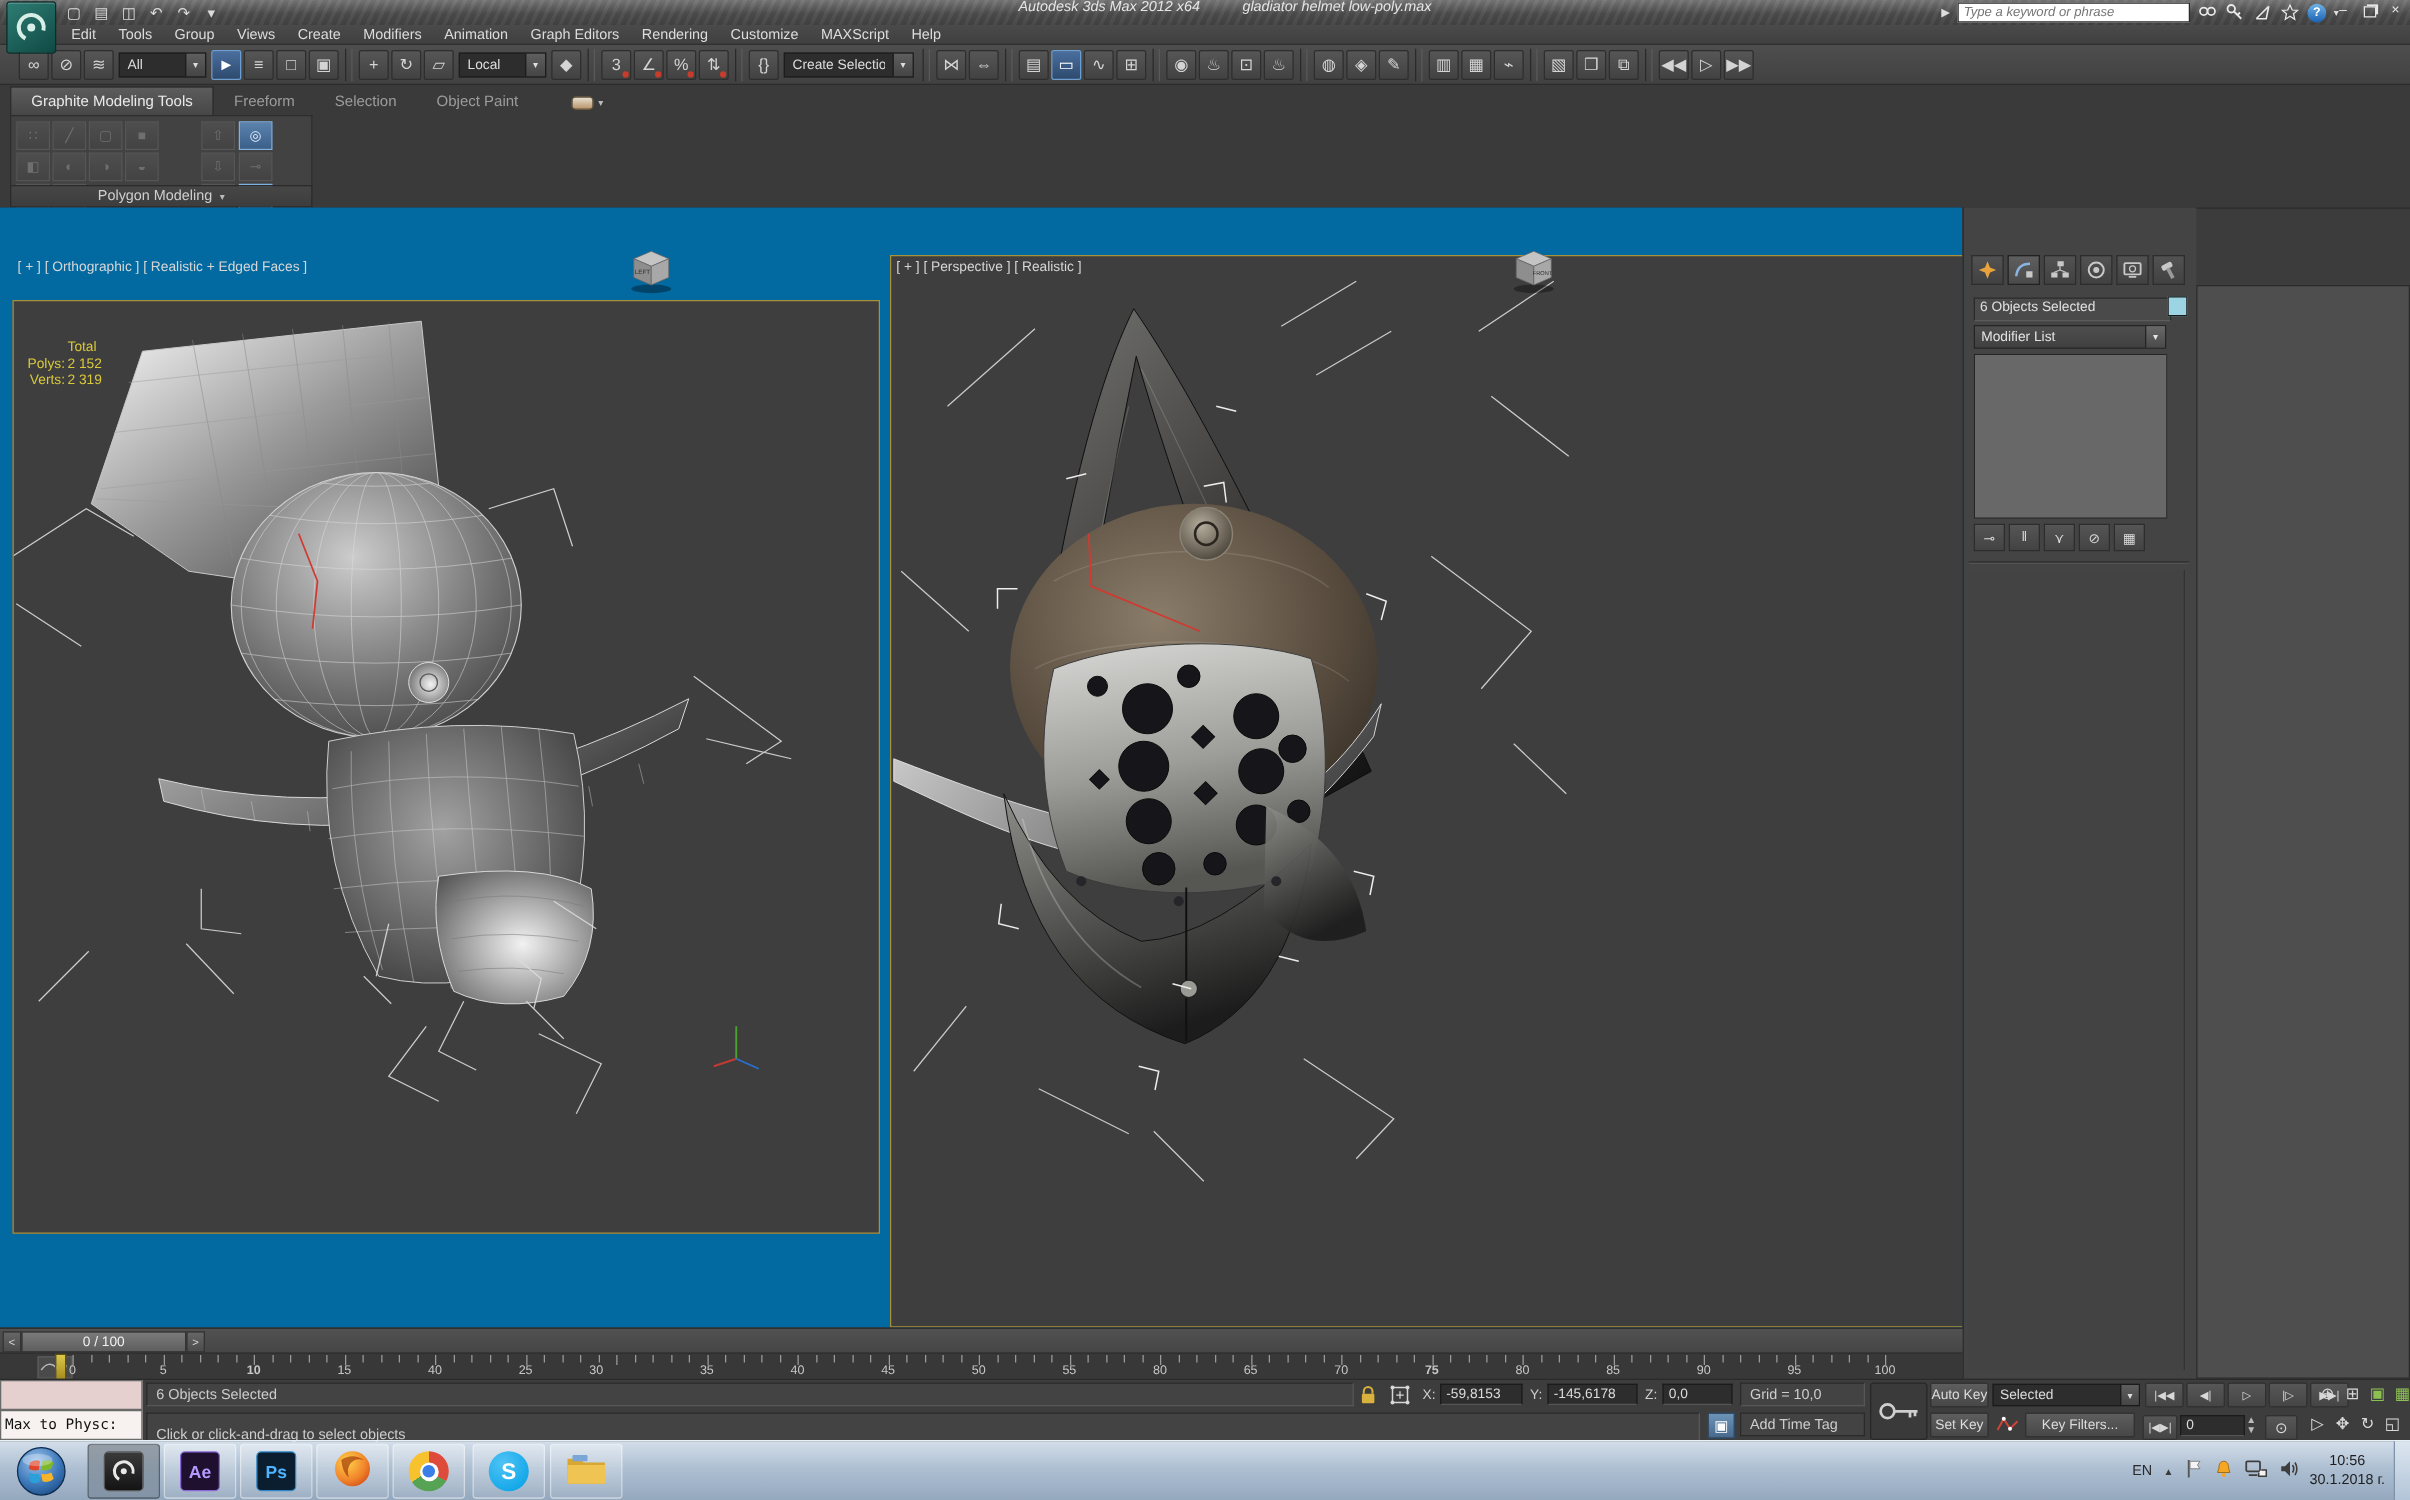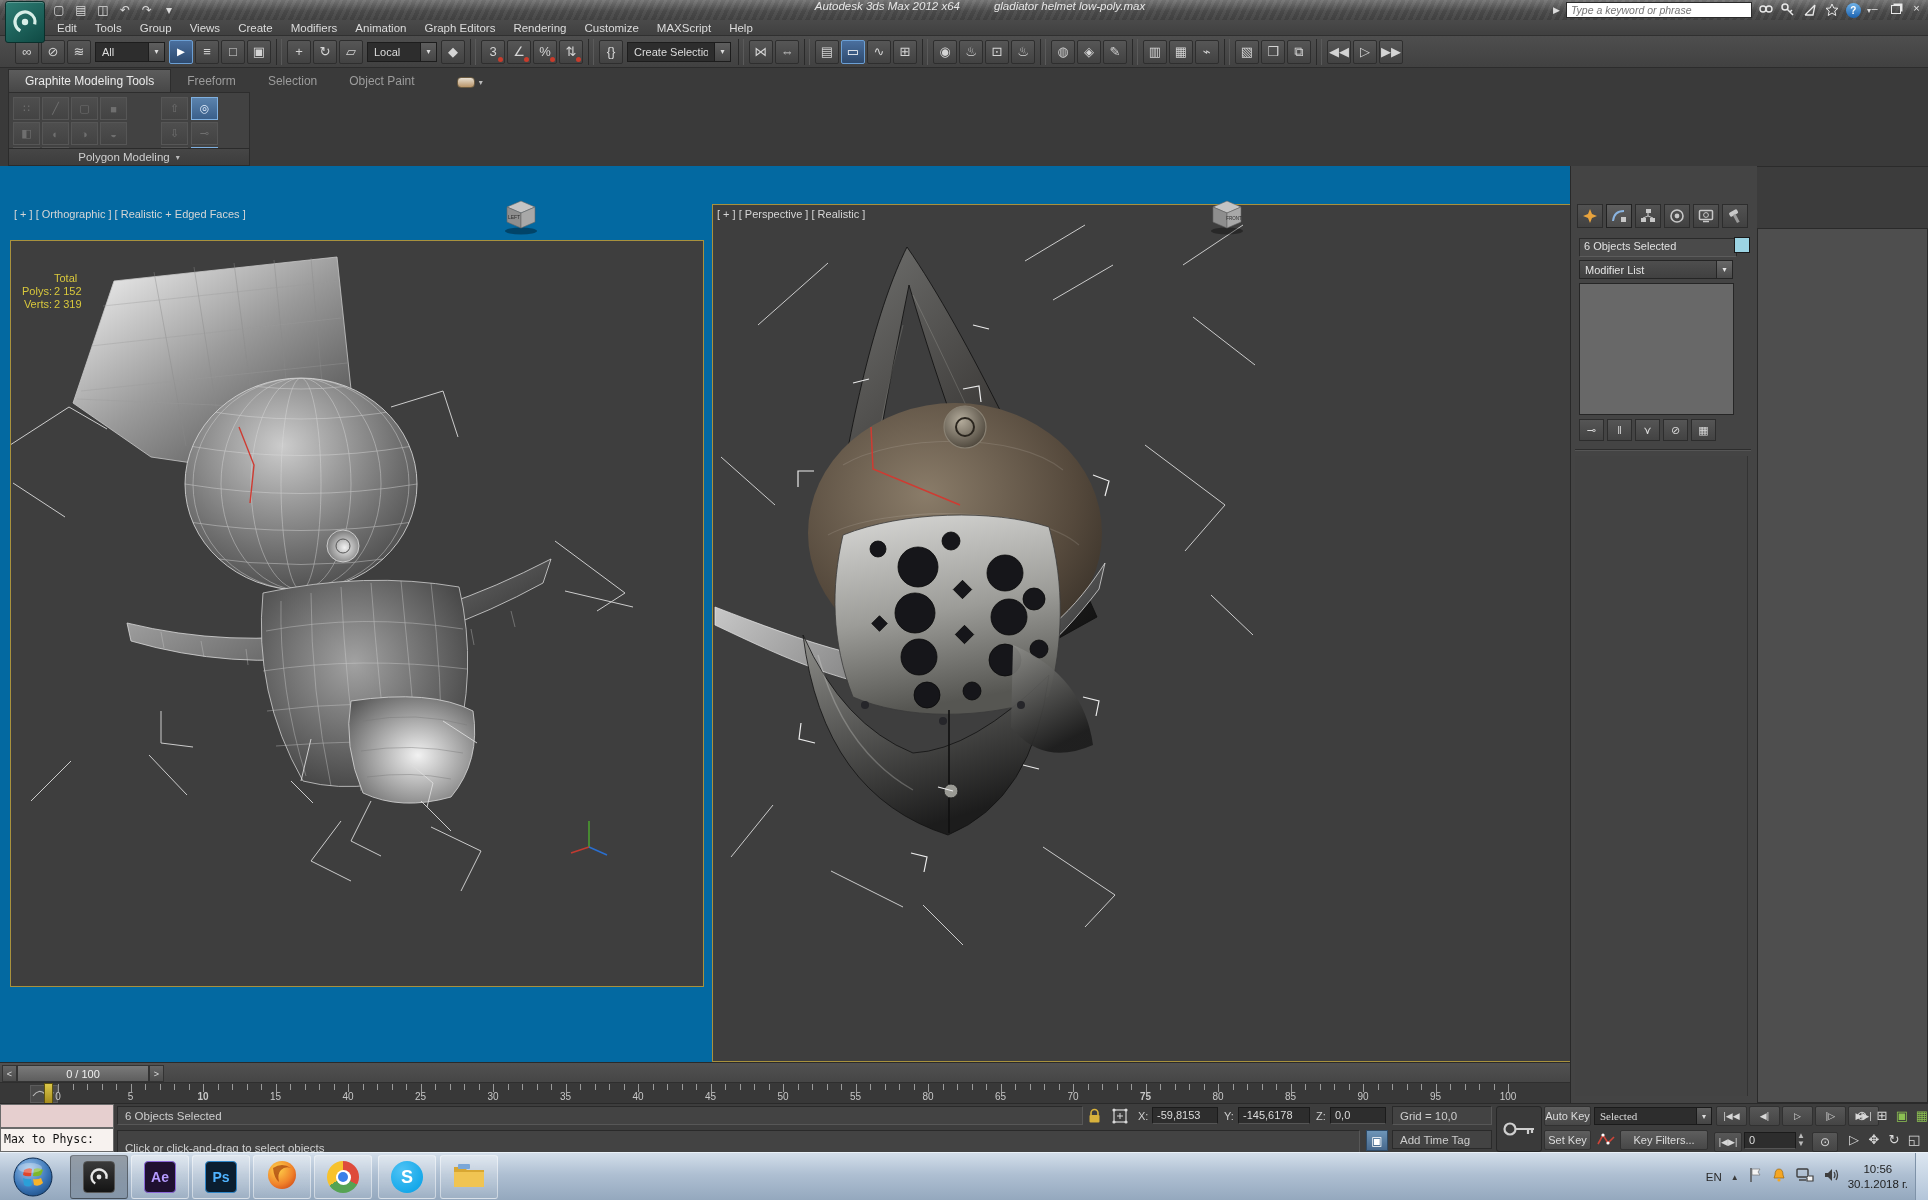--- a/index.html
+++ b/index.html
@@ -126,21 +126,21 @@
     border-radius:2px;color:#d8d8d8;font-size:9px;display:flex;align-items:center;justify-content:center;padding:0 2px;}
   .navrow{position:absolute;display:flex;gap:4px;}
   .nbtn{width:16px;height:16px;color:#d8d8d8;font-size:13px;display:flex;align-items:center;justify-content:center;}
   .nbtn.green{color:#8cc152;}
   .isolatebtn{position:absolute;width:20px;height:19px;background:linear-gradient(#6d95b8,#47688c);
     border:1px solid #2e4a66;color:#fff;font-size:12px;display:flex;align-items:center;justify-content:center;}
   .keybigbtn{position:absolute;left:1496px;top:2px;width:44px;height:44px;background:#3a3a3a;
     border:1px solid #272727;border-radius:3px;display:flex;align-items:center;justify-content:center;}
   .dd{position:absolute;background:#2d2d2d;border:1px solid #1b1b1b;color:#dcdcdc;font-size:11px;
     display:flex;align-items:center;box-sizing:border-box;}
-  .dd .lbl{flex:1;padding-left:5px;font-family:Liberation Serif, serif;}
+  .dd .lbl{flex:1;padding-left:5px;}
   .dd .dd-arrow{width:14px;height:100%;background:linear-gradient(#5e5e5e,#454545);display:flex;
     align-items:center;justify-content:center;font-size:8px;border-left:1px solid #1b1b1b;color:#ddd;}
   
   .taskbar{left:0;top:1152px;width:1928px;height:48px;
     background:linear-gradient(#d3deea,#aebfd2 45%,#93a7bd);border-top:1px solid #e9f1f8;}
   .tb-btn{position:absolute;top:2px;width:58px;height:44px;border:1px solid rgba(255,255,255,.45);
     border-radius:3px;background:linear-gradient(rgba(255,255,255,.35),rgba(255,255,255,.08));
     display:flex;align-items:center;justify-content:center;box-sizing:border-box;}
   .tb-btn.pressed{background:linear-gradient(rgba(0,0,0,.28),rgba(0,0,0,.12));border-color:rgba(0,0,0,.35);}
   .appicon{width:32px;height:32px;border-radius:4px;display:flex;align-items:center;justify-content:center;
@@ -733,21 +733,21 @@
         <div class="tick" style="left: 1464.5px; height: 6px;"></div>
         <div class="tick" style="left: 1479px; height: 6px;"></div>
         <div class="tick" style="left: 1493.5px; height: 6px;"></div>
         <div class="tick" style="left: 1508px; height: 8px;"></div>
         <div class="ticklabel" style="left: 58px;">0</div>
         <div class="ticklabel" style="left: 130.5px;">5</div>
         <div class="ticklabel" style="left: 203px; font-weight: bold;">10</div>
         <div class="ticklabel" style="left: 275.5px;">15</div>
         <div class="ticklabel" style="left: 348px;">40</div>
         <div class="ticklabel" style="left: 420.5px;">25</div>
-        <div class="ticklabel" style="left: 493px;">30</div>
+        <div class="ticklabel" style="left: 477px;">30</div>
         <div class="ticklabel" style="left: 565.5px;">35</div>
         <div class="ticklabel" style="left: 638px;">40</div>
         <div class="ticklabel" style="left: 710.5px;">45</div>
         <div class="ticklabel" style="left: 783px;">50</div>
         <div class="ticklabel" style="left: 855.5px;">55</div>
         <div class="ticklabel" style="left: 928px;">80</div>
         <div class="ticklabel" style="left: 1000.5px;">65</div>
         <div class="ticklabel" style="left: 1073px;">70</div>
         <div class="ticklabel" style="left: 1145.5px; font-weight: bold;">75</div>
         <div class="ticklabel" style="left: 1218px;">80</div>

